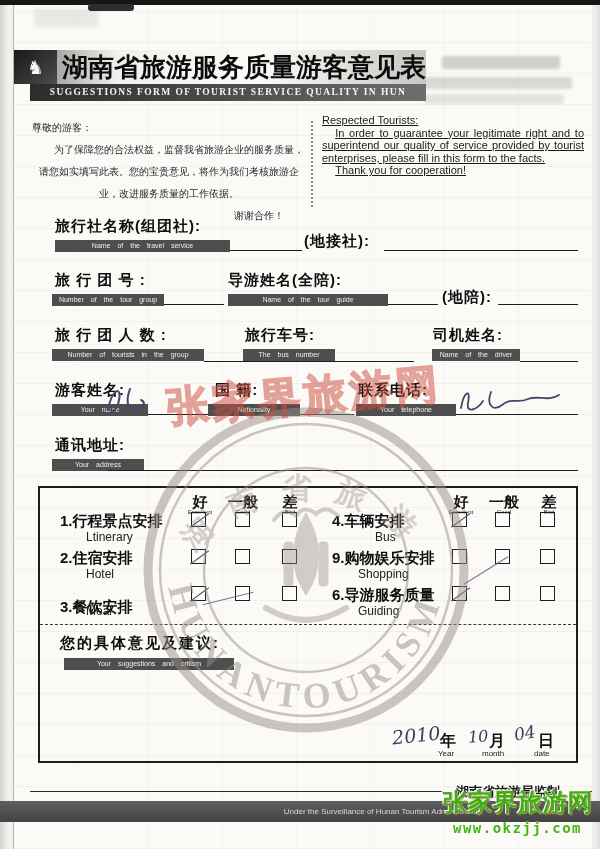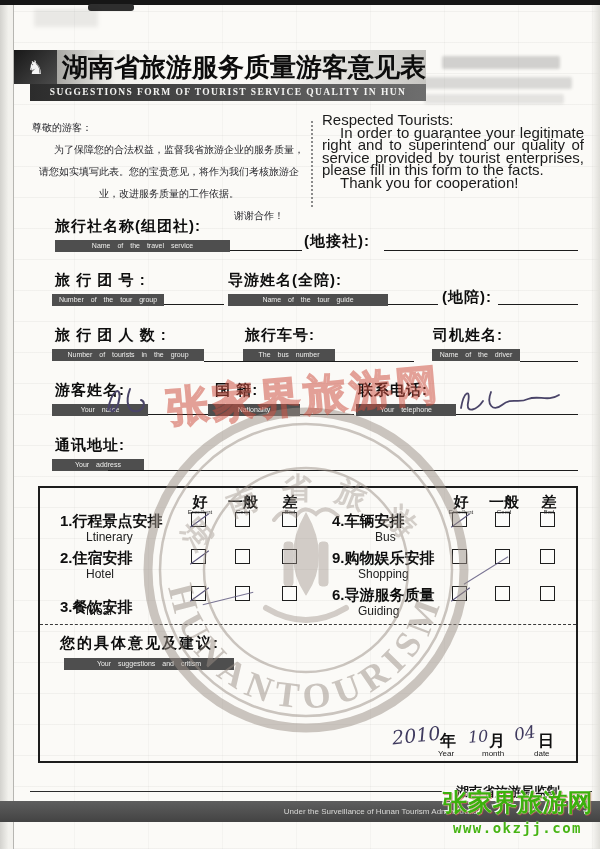--- a/index.html
+++ b/index.html
@@ -22,21 +22,21 @@
   .horse{color:#f5f5f5;font-size:19px;line-height:1;}
   .title{flex:1;background:linear-gradient(90deg,#a9a8a4,#f1f0ec 16%,#fcfbf8 55%,#c7c6c2);font-size:26px;font-weight:bold;color:#0c0c0c;line-height:34px;white-space:nowrap;padding-left:5px;font-family:"Liberation Sans",sans-serif;}
   .header-row2{left:30px;top:84px;width:396px;height:17px;background:linear-gradient(90deg,#2c2c2c,#6e6e6e);color:#f4f4f2;
     font-family:"Liberation Serif",serif;font-size:9.5px;font-weight:bold;letter-spacing:1.4px;text-align:center;line-height:17px;white-space:nowrap;}
   
   .intro-cn{left:32px;top:117px;width:274px;font-family:Liberation Serif, serif;font-size:10px;line-height:22px;color:#26262b;}
   .intro-cn p{margin:0;}
   .intro-cn .body{text-indent:2em;text-align:center;}
   .intro-cn .closing{text-align:right;padding-right:22px;}
   .divider-dotted{left:311px;top:121px;height:86px;border-left:2px dotted #8b8b8b;width:0;}
-  .intro-en{left:322px;top:114px;width:262px;font-size:15px;line-height:12.5px;color:#1b1b1b;text-align:justify;}
+  .intro-en{left:322px;top:114px;width:262px;font-size:11px;line-height:12.5px;color:#1b1b1b;text-align:justify;text-decoration:underline;}
   .intro-en p{margin:0;}
   .intro-en .ind{text-indent:1.2em;}
   
   .cnlab{position:absolute;font-weight:bold;font-size:15px;color:#0e0e0e;letter-spacing:1px;white-space:nowrap;}
   .subbar{position:absolute;background:#4e4e4e;color:#efefed;font-size:7px;height:12px;line-height:12px;text-align:center;white-space:nowrap;overflow:hidden;word-spacing:5px;padding:0 4px;box-sizing:border-box;}
   .uline{position:absolute;height:0;border-bottom:1.4px solid #1c1c1c;}
   
   .box{left:38px;top:486px;width:540px;height:277px;border:2px solid #1d1d1d;box-sizing:border-box;}
   .hdr{position:absolute;width:40px;text-align:center;}
   .hdr .cn{font-weight:bold;font-size:15px;color:#101010;display:block;line-height:15px;}

